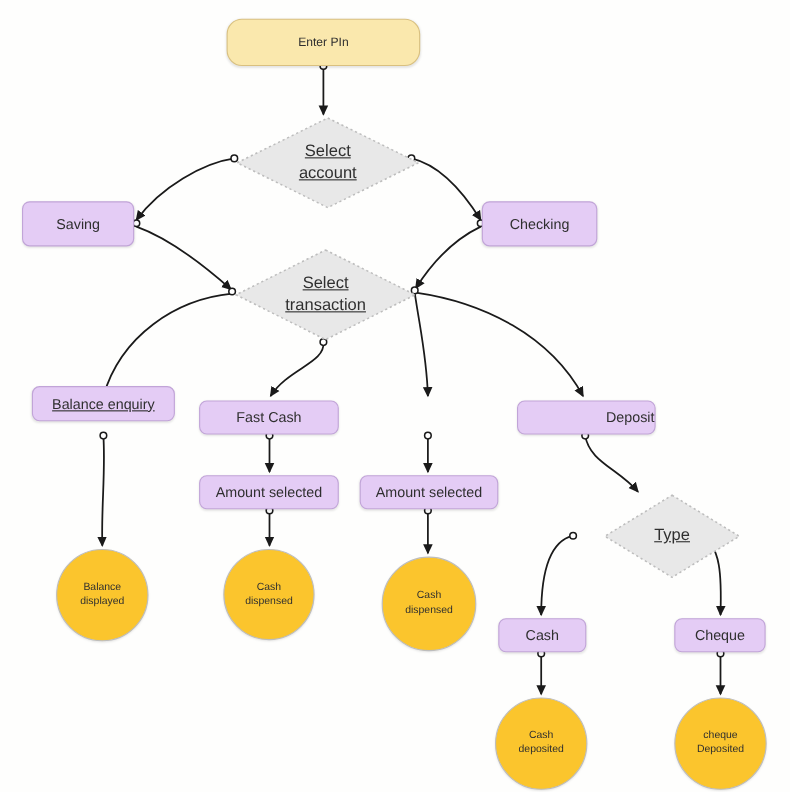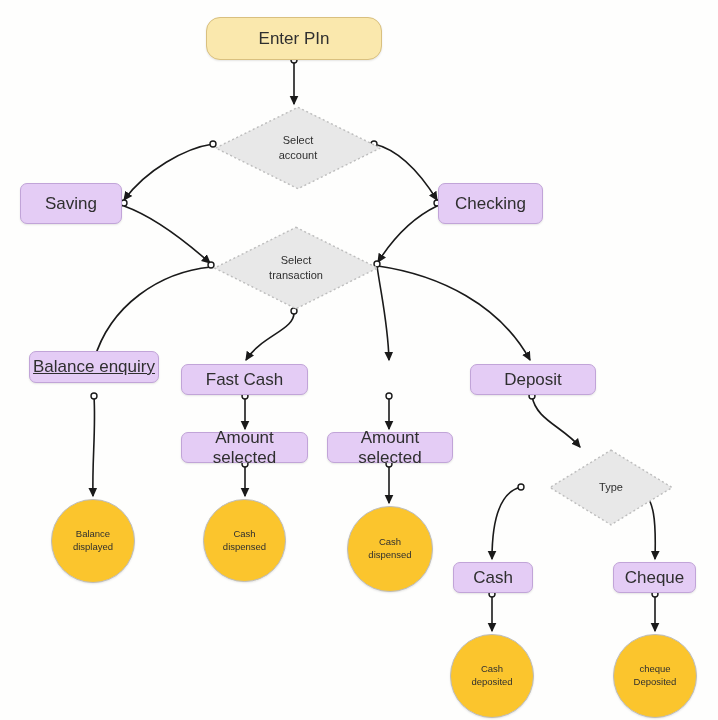--- a/index.html
+++ b/index.html
@@ -43,34 +43,35 @@
     display: flex;
     align-items: center;
     justify-content: center;
     text-align: center;
     color: #2f2f2f;
   }
   .node-rounded {
     background: #fae8ad;
     border: 1.3px solid #d9c07f;
     border-radius: 14px;
-    font-size: 17px;
+    font-size: 11px;
     box-shadow: 0 1px 2px rgba(0,0,0,0.10);
   }
   .node-rect {
     background: #e4ccf5;
     border: 1.3px solid #c1a4d8;
     border-radius: 7px;
-    font-size: 17px;
+    font-size: 13px;
     box-shadow: 0 1px 2px rgba(0,0,0,0.10);
   }
   .node-diamond {
     background: transparent;
-    font-size: 11px;
+    font-size: 15px;
     line-height: 1.35;
+    text-decoration: underline;
   }
   .diamond-shape {
     position: absolute;
     left: 0; top: 0;
     width: 100%; height: 100%;
   }
   .diamond-shape polygon {
     fill: #e8e8e8;
     stroke: #bdbdbd;
     stroke-width: 1.4;
@@ -176,21 +177,21 @@
       <div>transaction</div>
     </div>
   </div>
 
   <div class="node node-rect" style="left: 29px; top: 351px; width: 130px; height: 32px; text-decoration: underline;">
     <span>Balance enquiry</span>
   </div>
   <div class="node node-rect" style="left: 181px; top: 364px; width: 127px; height: 31px;">
     <span>Fast Cash</span>
   </div>
-  <div class="node node-rect" style="left: 470px; top: 364px; width: 126px; height: 31px;">
+  <div class="node node-rect" style="left: 470px; top: 364px; width: 126px; height: 31px; justify-content: flex-end;">
     <span>Deposit</span>
   </div>
 
   <div class="node node-rect" style="left: 181px; top: 432px; width: 127px; height: 31px;">
     <span>Amount selected</span>
   </div>
   <div class="node node-rect" style="left: 327px; top: 432px; width: 126px; height: 31px;">
     <span>Amount selected</span>
   </div>
 

